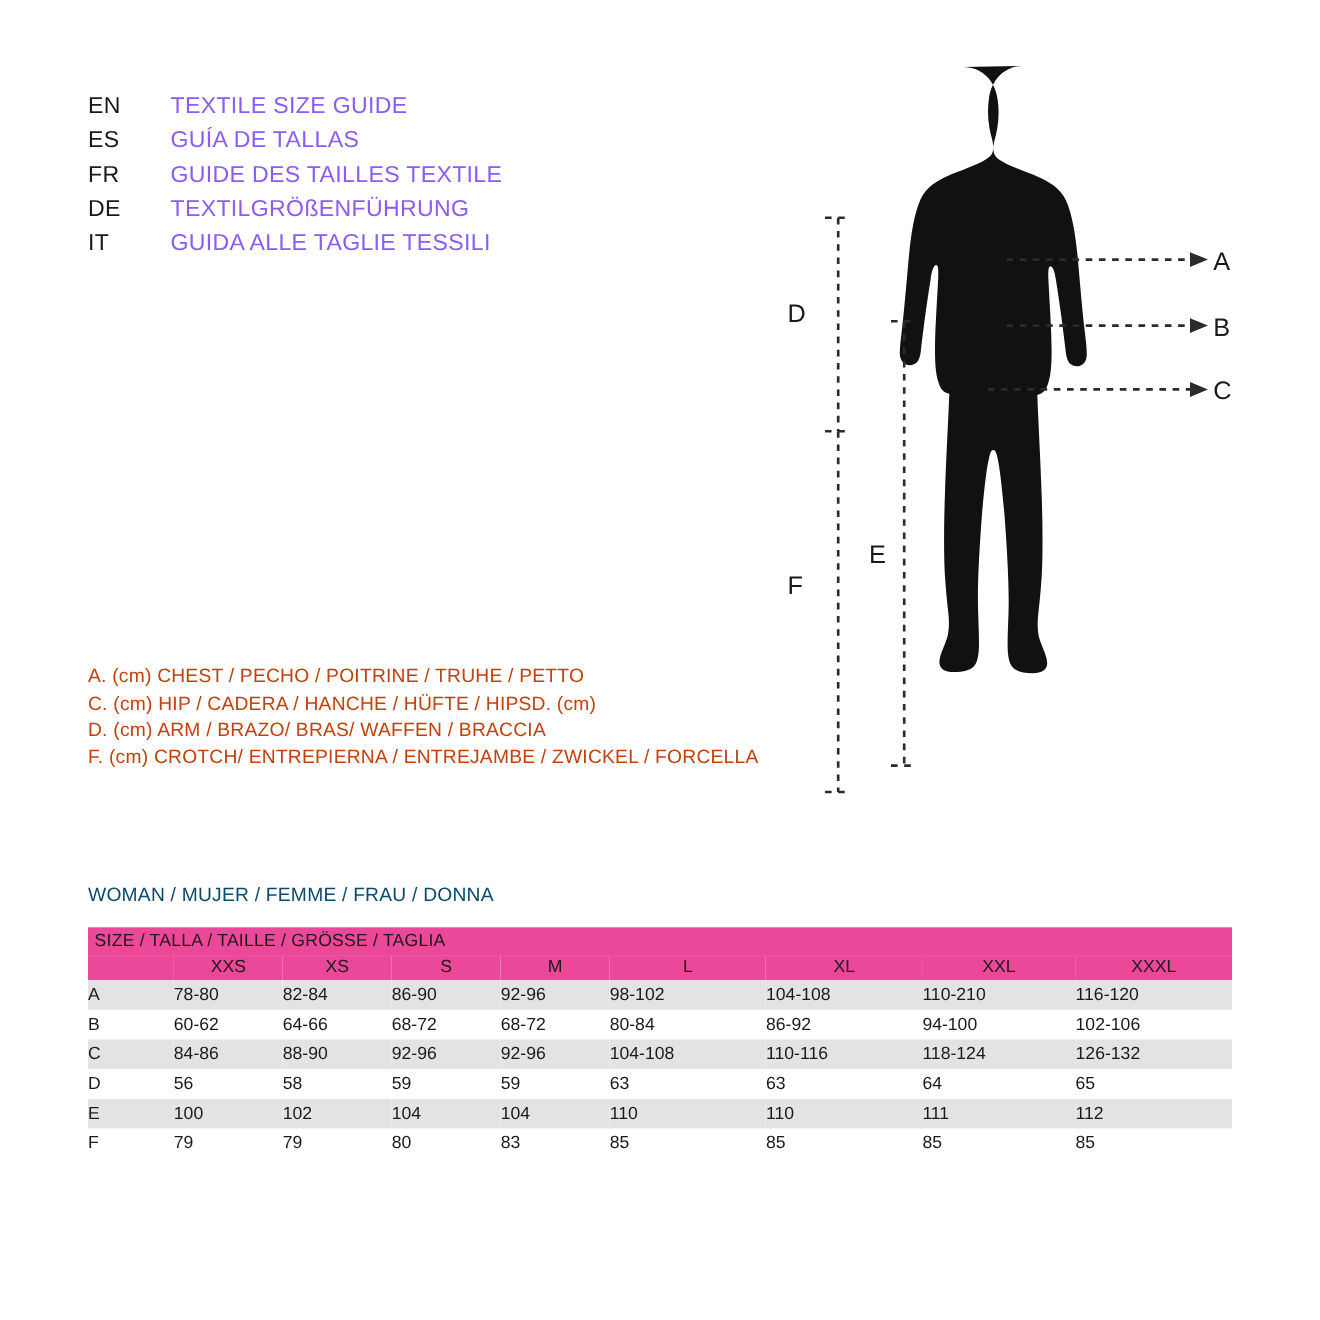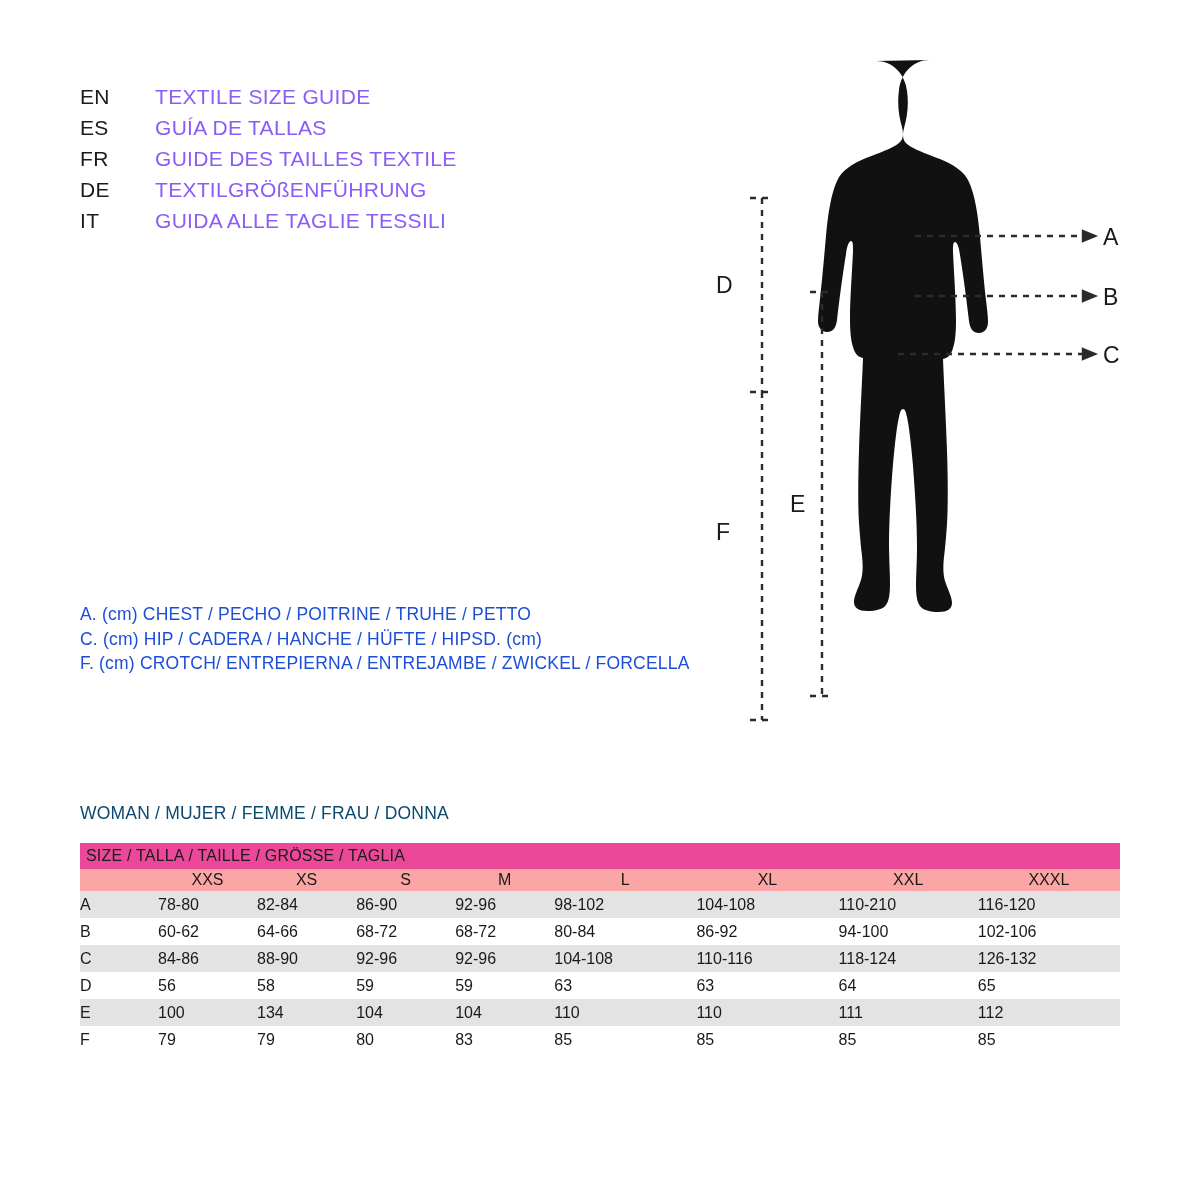--- a/index.html
+++ b/index.html
@@ -52,21 +52,21 @@
     position: absolute;
     left: 80px;
     top: 602px;
     width: 660px;
   }
   .legend-item {
     font-size: 17.5px;
     line-height: 24.5px;
     letter-spacing: 0.2px;
     white-space: nowrap;
-    color: #1d4ed8;
+    color: #c2410c;
   }
 
   
   .table-caption {
     position: absolute;
     left: 80px;
     top: 803px;
     font-size: 17.5px;
     letter-spacing: 0.2px;
     color: #0c4a6e;
@@ -90,21 +90,21 @@
   }
   tr.band-head td {
     background: #ec4899;
     height: 26px;
     font-size: 16px;
     text-align: left;
     padding-left: 6px;
     letter-spacing: 0.2px;
   }
   tr.cols td {
-    background: #fca5a5;
+    background: #ec4899;
     text-align: center;
     height: 22px;
     margin-top: 38px;
   }
   tr.cols td.rowlab { text-align: left; padding-left: 6px; }
   tr.shade td { background: #e3e3e3; }
   tr.plain td { background: #ffffff; }
   td.rowlab {
     text-align: left;
     padding-left: 6px;
@@ -246,20 +246,21 @@
         <line x1="122" y1="372" x2="122" y2="700"></line>
         <line x1="110" y1="700" x2="134" y2="700"></line>
       </g>
       <text x="76" y="520" font-family="Liberation Sans, sans-serif" font-size="23" fill="#1a1a1a">F</text>
     </svg>
   </div>
 
   <div class="legend">
     <div class="legend-item">A. (cm) CHEST / PECHO / POITRINE / TRUHE / PETTO</div>
     <div class="legend-item">C. (cm) HIP / CADERA / HANCHE / HÜFTE / HIPSD. (cm)</div>
+    <div class="legend-item">D. (cm) ARM / BRAZO/ BRAS/ WAFFEN / BRACCIA</div>
     <div class="legend-item">F. (cm) CROTCH/ ENTREPIERNA / ENTREJAMBE / ZWICKEL / FORCELLA</div>
   </div>
 
   <div class="table-caption">WOMAN / MUJER / FEMME / FRAU / DONNA</div>
 
   <table class="size-table">
     <tbody>
       <tr class="band-head">
         <td colspan="9">SIZE / TALLA / TAILLE / GRÖSSE / TAGLIA</td>
       </tr>
@@ -315,21 +316,21 @@
         <td class="val">59</td>
         <td class="val">59</td>
         <td class="val">63</td>
         <td class="val">63</td>
         <td class="val">64</td>
         <td class="val">65</td>
       </tr>
       <tr class="shade">
         <td class="rowlab">E</td>
         <td class="val">100</td>
-        <td class="val">134</td>
+        <td class="val">102</td>
         <td class="val">104</td>
         <td class="val">104</td>
         <td class="val">110</td>
         <td class="val">110</td>
         <td class="val">111</td>
         <td class="val">112</td>
       </tr>
       <tr class="plain">
         <td class="rowlab">F</td>
         <td class="val">79</td>

